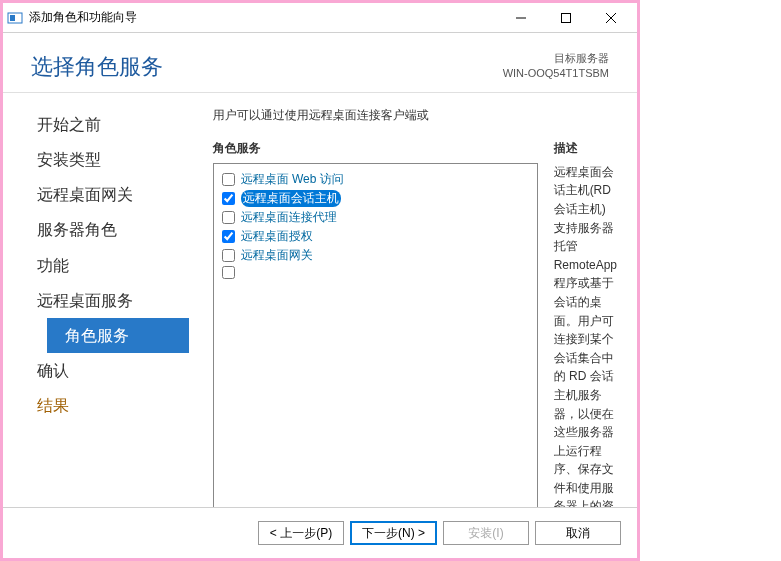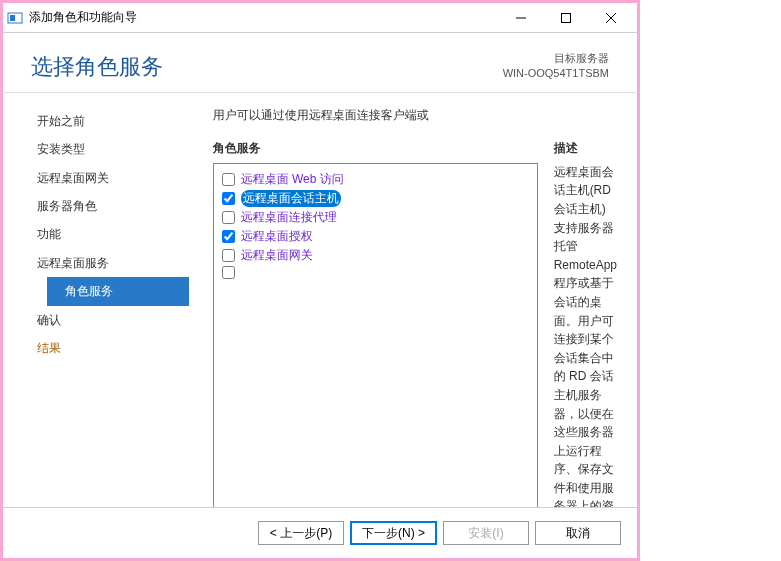--- a/index.html
+++ b/index.html
@@ -8,33 +8,33 @@
     .titlebar { height: 30px; background: #fff; border-bottom: 1px solid #d0d0d0; display: flex; align-items: center; padding: 0 4px; }
     .titlebar-icon { width: 16px; height: 16px; margin-right: 6px; }
     .titlebar-title { flex: 1; font-size: 12px; color: #000; }
     .titlebar-controls { display: flex; }
     .titlebar-btn { width: 45px; height: 29px; display: flex; align-items: center; justify-content: center; cursor: pointer; }
     .header { padding: 18px 28px 10px 28px; display: flex; justify-content: space-between; align-items: flex-end; border-bottom: 1px solid #e0e0e0; }
     .header-title { font-size: 22px; color: #1e5a9e; font-weight: 400; }
     .header-server { text-align: right; font-size: 11px; color: #555; line-height: 1.4; }
     .body { flex: 1; display: flex; overflow: hidden; }
     .sidebar { width: 195px; padding: 14px 0 0 30px; }
-    .sidebar-item { font-size: 12px; color: #333; padding: 4px 0 4px 4px; cursor: pointer; line-height: 1.7; font-family: Liberation Serif, serif; }
+    .sidebar-item { font-size: 16px; color: #333; padding: 4px 0 4px 4px; cursor: pointer; line-height: 1.7; font-family: Liberation Serif, serif; }
     .sidebar-item.disabled { color: #a16207; cursor: default; }
     .sidebar-item.selected { background: #2879c8; color: #fff; margin-left: 0; padding-left: 18px; margin-right: 6px; }
     .sidebar-item.indent { margin-left: 14px; }
     .main { flex: 1; padding: 14px 10px 10px 18px; display: flex; flex-direction: column; }
     .instruction { font-size: 12px; color: #333; margin-bottom: 16px; }
     .content-row { display: flex; gap: 16px; flex: 1; }
     .services-col { width: 325px; display: flex; flex-direction: column; }
     .col-label { font-size: 12px; font-weight: bold; color: #333; margin-bottom: 6px; }
     .listbox { border: 1px solid #888; flex: 1; padding: 6px 4px; overflow-y: auto; background: #fff; min-height: 330px; }
     .list-item { display: flex; align-items: center; padding: 1px 4px; font-size: 12px; }
     .list-item input[type="checkbox"] { margin-right: 6px; width: 13px; height: 13px; }
-    .list-item-label { color: #6d28d9; }
+    .list-item-label { color: #0369a1; }
     .list-item.highlighted .list-item-label { background: #0078d7; color: #fff; padding: 0 2px; border-radius: 8px; }
     .desc-col { flex: 1; display: flex; flex-direction: column; padding-right: 10px; }
     .desc-text { font-size: 12px; color: #333; line-height: 1.55; }
     .footer { border-top: 1px solid #d0d0d0; padding: 13px 16px; display: flex; justify-content: flex-end; gap: 6px; background: #fff; }
     .btn { min-width: 86px; height: 24px; border: 1px solid #999; background: #fff; font-size: 12px; cursor: pointer; padding: 0 10px; display: inline-flex; align-items: center; justify-content: center; font-family: inherit; }
     .btn:disabled { color: #aaa; cursor: default; }
     .btn.default { border: 2px solid #0078d7; }
   </style>
 </head>
 <body>

